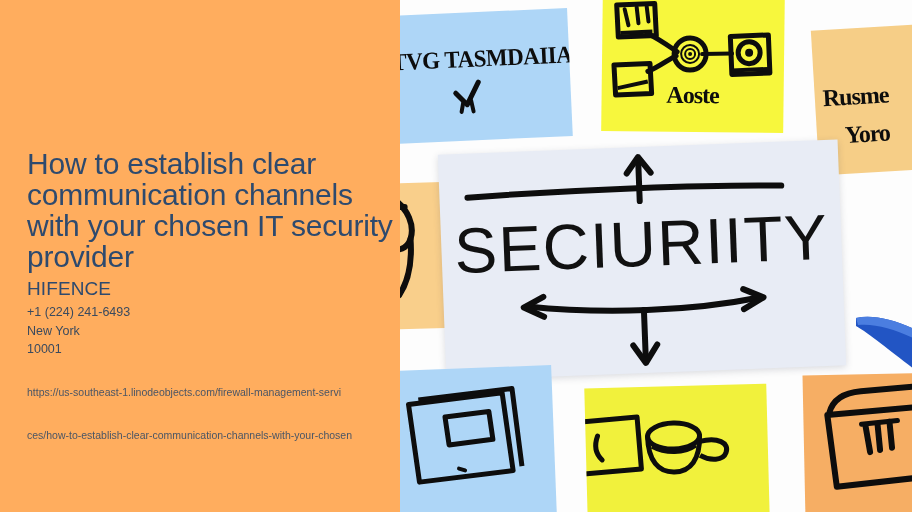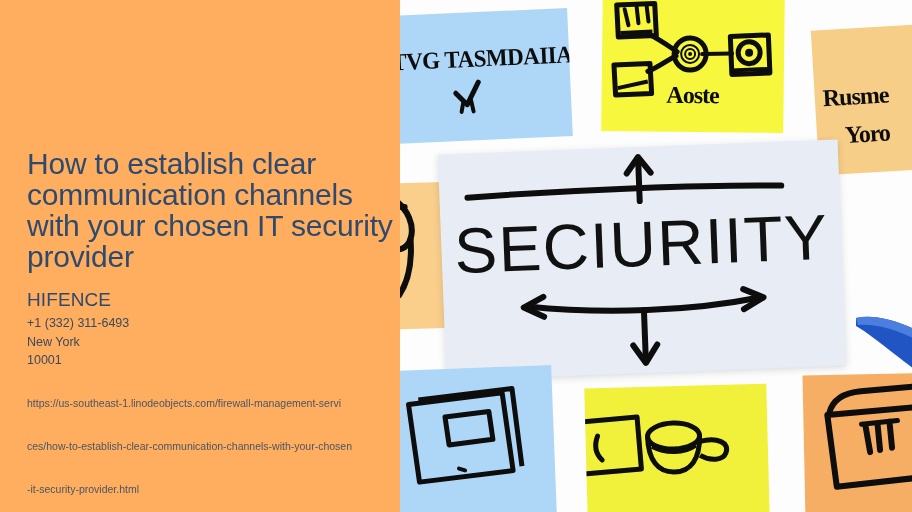--- a/index.html
+++ b/index.html
@@ -45,21 +45,21 @@
     font-family: "Liberation Sans", sans-serif;
     font-size: 30px;
     line-height: 31px;
     font-weight: 400;
     color: #2e4a6e;
     letter-spacing: -0.2px;
     word-wrap: break-word;
   }
 
   .brand-name {
-    margin: 17px 0 0 0;
+    margin: 6px 0 0 0;
     font-family: "Liberation Sans", sans-serif;
     font-size: 19px;
     line-height: 22px;
     font-weight: 400;
     color: #2e4a6e;
     letter-spacing: 0.1px;
   }
 
   .contact-list {
     margin: 3px 0 0 0;
@@ -246,29 +246,28 @@
 
   <div class="left-panel">
 
     <div class="text-block">
 
       <h1 class="article-title">How to establish clear communication channels with your chosen IT security provider</h1>
 
       <div class="brand-name">HIFENCE</div>
 
       <ul class="contact-list">
-        <li>+1 (332) 311-6493</li>
+        <li>+1 (224) 241-6493</li>
         <li>New York</li>
         <li>10001</li>
       </ul>
 
       <div class="url-block">
         <div class="url-line">https://us-southeast-1.linodeobjects.com/firewall-management-servi</div>
         <div class="url-line">ces/how-to-establish-clear-communication-channels-with-your-chosen</div>
-        <div class="url-line">-it-security-provider.html</div>
       </div>
 
     </div>
   </div>
 
   <div class="collage">
 
     <div class="note" id="note-left-edge-orange">
       <svg class="scribble" viewBox="0 0 88 146">
         <path d="M42 24 C18 22 8 40 16 56 C23 70 42 70 47 56 C52 42 44 26 34 18" fill="none" stroke="#0d0d0d" stroke-width="6" stroke-linecap="round"></path>

